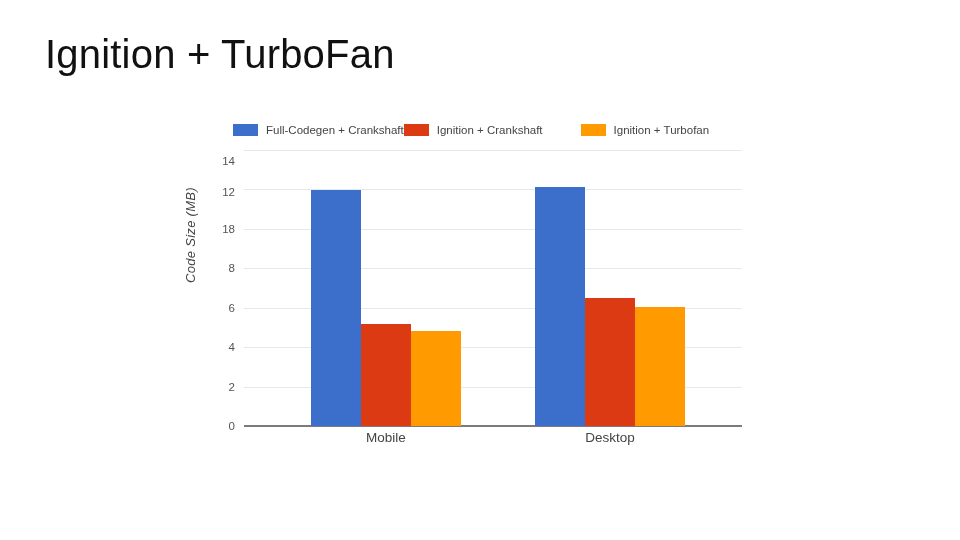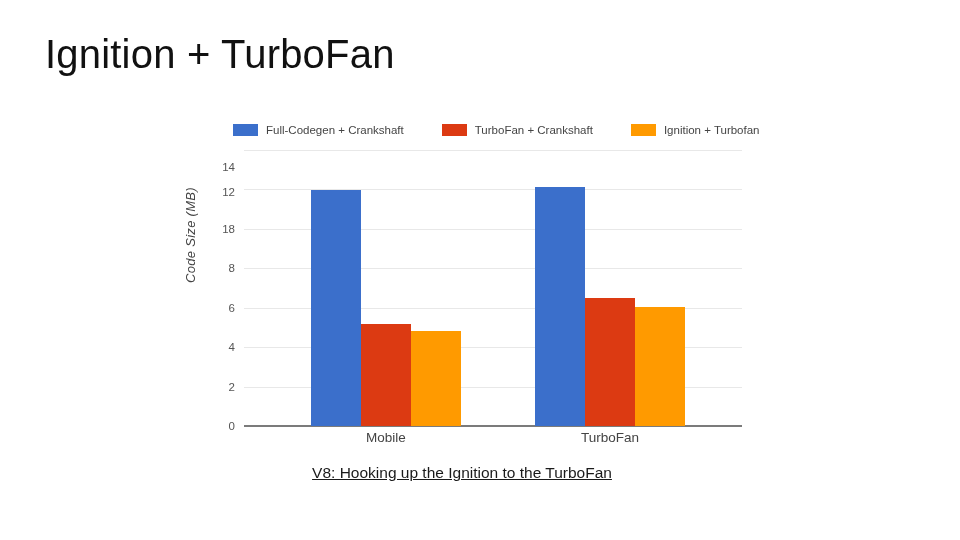--- a/index.html
+++ b/index.html
@@ -46,21 +46,21 @@
     height: 20px;
     display: flex;
     align-items: center;
     gap: 0px;
   }
   .legend-item {
     display: flex;
     align-items: center;
     white-space: nowrap;
   }
-  .legend-item.i0 { margin-right: 38px; }
+  .legend-item.i0 { }
   .legend-item.i1 { margin-right: 38px; }
   .legend-swatch {
     width: 25px;
     height: 12px;
     margin-right: 8px;
     flex: none;
   }
   .legend-label {
     font-size: 11.5px;
     color: #444444;
@@ -152,21 +152,21 @@
 
   <div id="chart-figure">
 
     <div id="chart-legend">
         <div class="legend-item i0">
           <span class="legend-swatch" style="background: rgb(59, 111, 203);"></span>
           <span class="legend-label">Full-Codegen + Crankshaft</span>
         </div>
         <div class="legend-item i1">
           <span class="legend-swatch" style="background: rgb(220, 58, 18);"></span>
-          <span class="legend-label">TurboFan + Crankshaft</span>
+          <span class="legend-label">Ignition + Crankshaft</span>
         </div>
         <div class="legend-item i2">
           <span class="legend-swatch" style="background: rgb(255, 154, 0);"></span>
           <span class="legend-label">Ignition + Turbofan</span>
         </div>
       </div>
 
     <div id="y-axis-title">Code Size (MB)</div>
 
     <div id="plot-area">
@@ -178,27 +178,26 @@
         <div class="ytick-label" style="top: 197.143px;">4</div>
         <div class="gridline" style="top: 157.714px;"></div>
         <div class="ytick-label" style="top: 157.714px;">6</div>
         <div class="gridline" style="top: 118.286px;"></div>
         <div class="ytick-label" style="top: 118.286px;">8</div>
         <div class="gridline" style="top: 78.8571px;"></div>
         <div class="ytick-label" style="top: 78.8571px;">18</div>
         <div class="gridline" style="top: 39.4286px;"></div>
         <div class="ytick-label" style="top: 42px;">12</div>
         <div class="gridline" style="top: 0px;"></div>
-        <div class="ytick-label" style="top: 17px;">14</div>
+        <div class="ytick-label" style="top: 11px;">14</div>
         <div class="bar" title="Full-Codegen + Crankshaft — Mobile: 11.95" style="left: 66.93px; width: 50px; height: 235.586px; background: rgb(59, 111, 203);"></div>
         <div class="bar" title="Ignition + Crankshaft — Mobile: 5.15" style="left: 116.93px; width: 50px; height: 101.529px; background: rgb(220, 58, 18);"></div>
         <div class="bar" title="Ignition + Turbofan — Mobile: 4.8" style="left: 166.93px; width: 50px; height: 94.6286px; background: rgb(255, 154, 0);"></div>
         <div class="bar" title="Full-Codegen + Crankshaft — Desktop: 12.1" style="left: 291.03px; width: 50px; height: 238.543px; background: rgb(59, 111, 203);"></div>
         <div class="bar" title="Ignition + Crankshaft — Desktop: 6.5" style="left: 341.03px; width: 50px; height: 128.143px; background: rgb(220, 58, 18);"></div>
         <div class="bar" title="Ignition + Turbofan — Desktop: 6.05" style="left: 391.03px; width: 50px; height: 119.271px; background: rgb(255, 154, 0);"></div>
       </div>
 
-    <div id="chart-caption">V8: Hooking up the Ignition to the TurboFan</div>
 
   <div class="cat-label" style="left: 208.93px;">Mobile</div>
-      <div class="cat-label" style="left: 433.03px;">TurboFan</div>
+      <div class="cat-label" style="left: 433.03px;">Desktop</div>
     </div>
 </div>
 
 </body></html>

